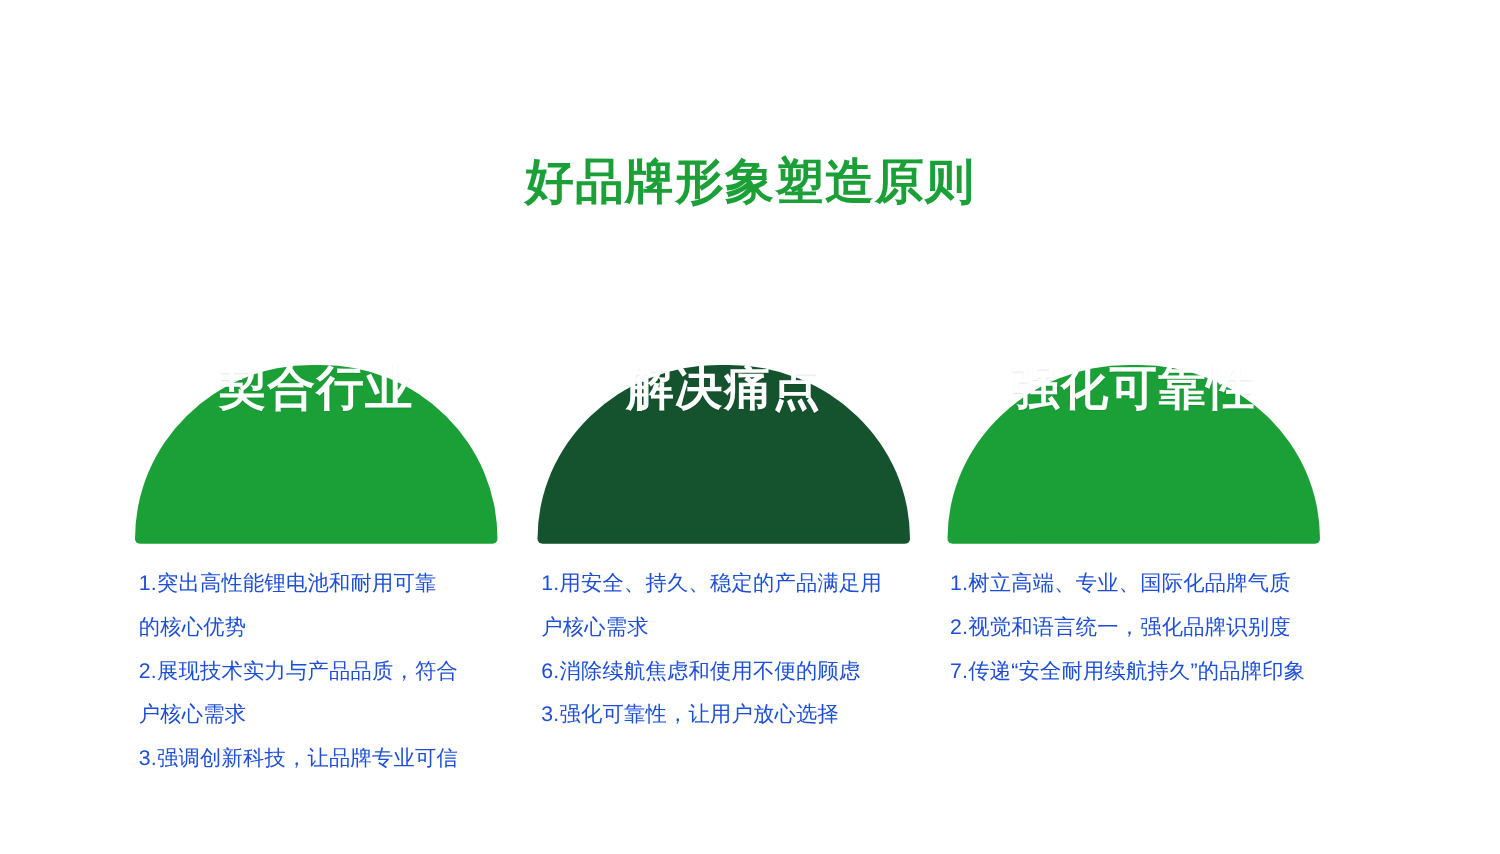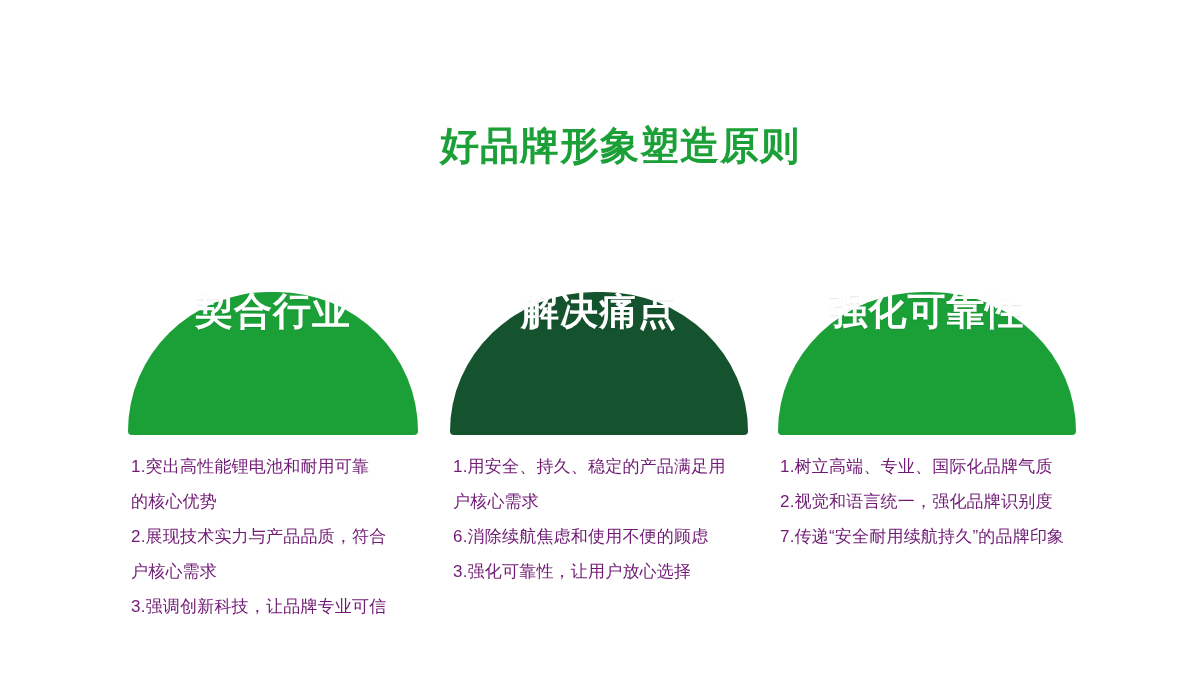--- a/index.html
+++ b/index.html
@@ -12,21 +12,20 @@
     background: #ffffff;
     font-family: "Liberation Sans", "DejaVu Sans", sans-serif;
     overflow: hidden;
     position: relative;
   }
 
   .slide {
     position: absolute;
     inset: 0;
     background: #ffffff;
-    margin-left: 20px;
   }
 
   
   .slide-title {
     position: absolute;
     top: 124px;
     left: 0;
     width: 1200px;
     text-align: center;
     font-size: 39px;
@@ -83,21 +82,21 @@
   
   .body-list {
     margin: 0;
     padding: 0;
     list-style: none;
     padding-top: 14px;
   }
   .body-item {
     font-size: 17px;
     line-height: 35px;
-    color: #701a75;
+    color: #1d4ed8;
     letter-spacing: 0.2px;
     text-align: left;
   }
   .column-0 .body-list { padding-left: 3px; width: 292px; }
   .column-1 .body-list { padding-left: 3px; width: 306px; }
   .column-2 .body-list { padding-left: 2px; width: 310px; }
 </style>
 </head>
 <body>
 

